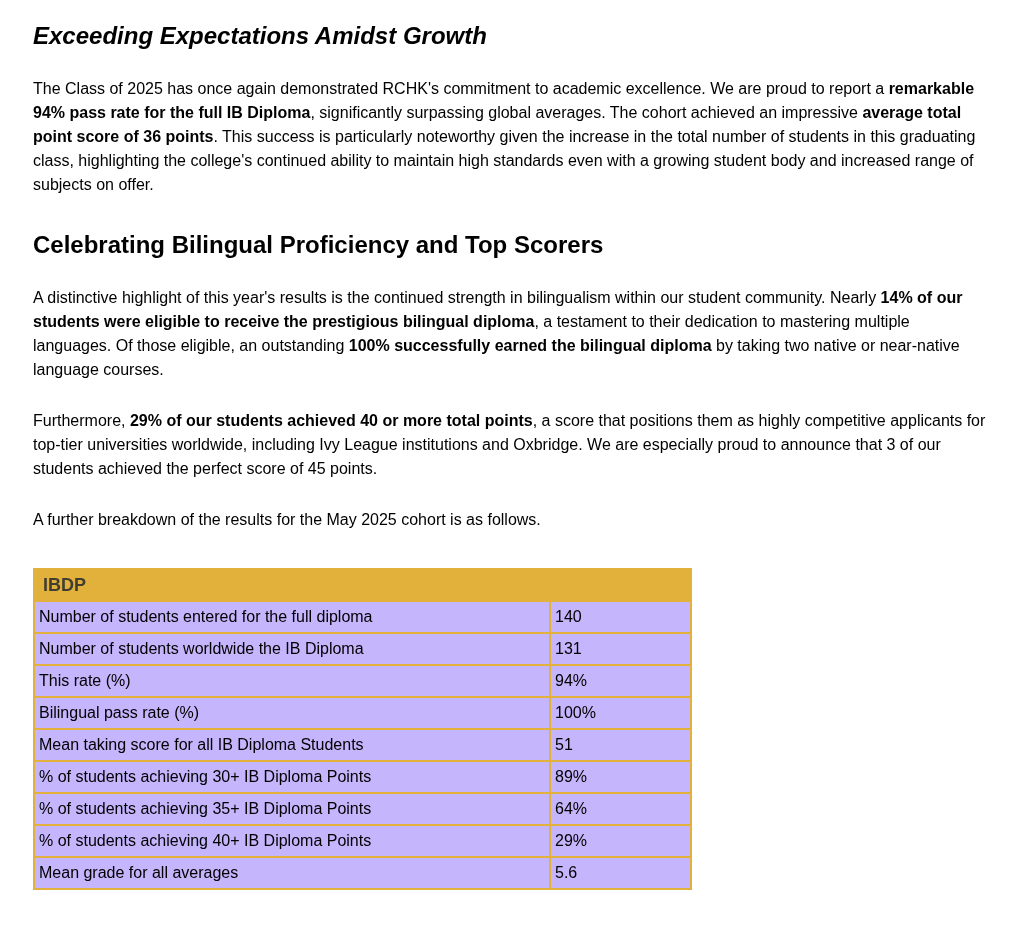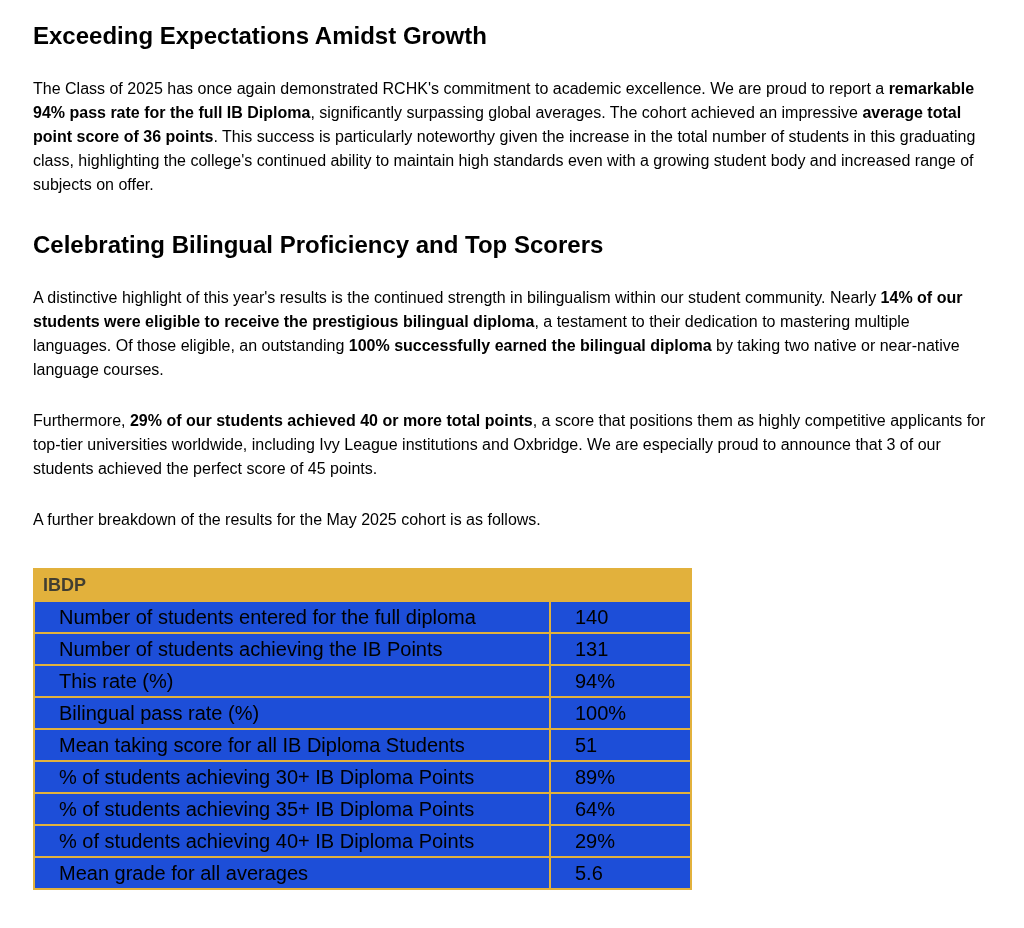--- a/index.html
+++ b/index.html
@@ -28,20 +28,21 @@
   }
   h2 {
     font-size: 24px;
     line-height: 28px;
     font-weight: bold;
     margin: 34px 0 0 0;
     color: var(--body-text);
   }
   .doc > h2:first-child {
     margin-top: 22px;
+    font-style: italic;
   }
   p {
     margin: 27px 0 0 0;
   }
   p b { font-weight: bold; }
   table.results {
     border-collapse: collapse;
     table-layout: fixed;
     width: 657px;
     margin-top: 36px;
@@ -53,23 +54,23 @@
     background: var(--accent);
     color: var(--header-text);
     font-size: 18px;
     line-height: 24px;
     font-weight: bold;
     text-align: left;
     padding: 3px 8px;
   }
   table.results td {
     border: 2px solid var(--accent);
-    background: #1d4ed8;
-    padding: 3px 24px;
-    font-size: 20px;
+    background: #c4b5fd;
+    padding: 3px 4px;
+    font-size: 16px;
     line-height: 24px;
     vertical-align: middle;
   }
 </style>
 </head>
 <body>
 
 <main class="doc">
 
   <h2>Exceeding Expectations Amidst Growth</h2>
@@ -93,21 +94,21 @@
       <tr>
         <th colspan="2">IBDP</th>
       </tr>
     </thead>
     <tbody>
         <tr>
           <td>Number of students entered for the full diploma</td>
           <td>140</td>
         </tr>
         <tr>
-          <td>Number of students achieving the IB Points</td>
+          <td>Number of students worldwide the IB Diploma</td>
           <td>131</td>
         </tr>
         <tr>
           <td>This rate (%)</td>
           <td>94%</td>
         </tr>
         <tr>
           <td>Bilingual pass rate (%)</td>
           <td>100%</td>
         </tr>

